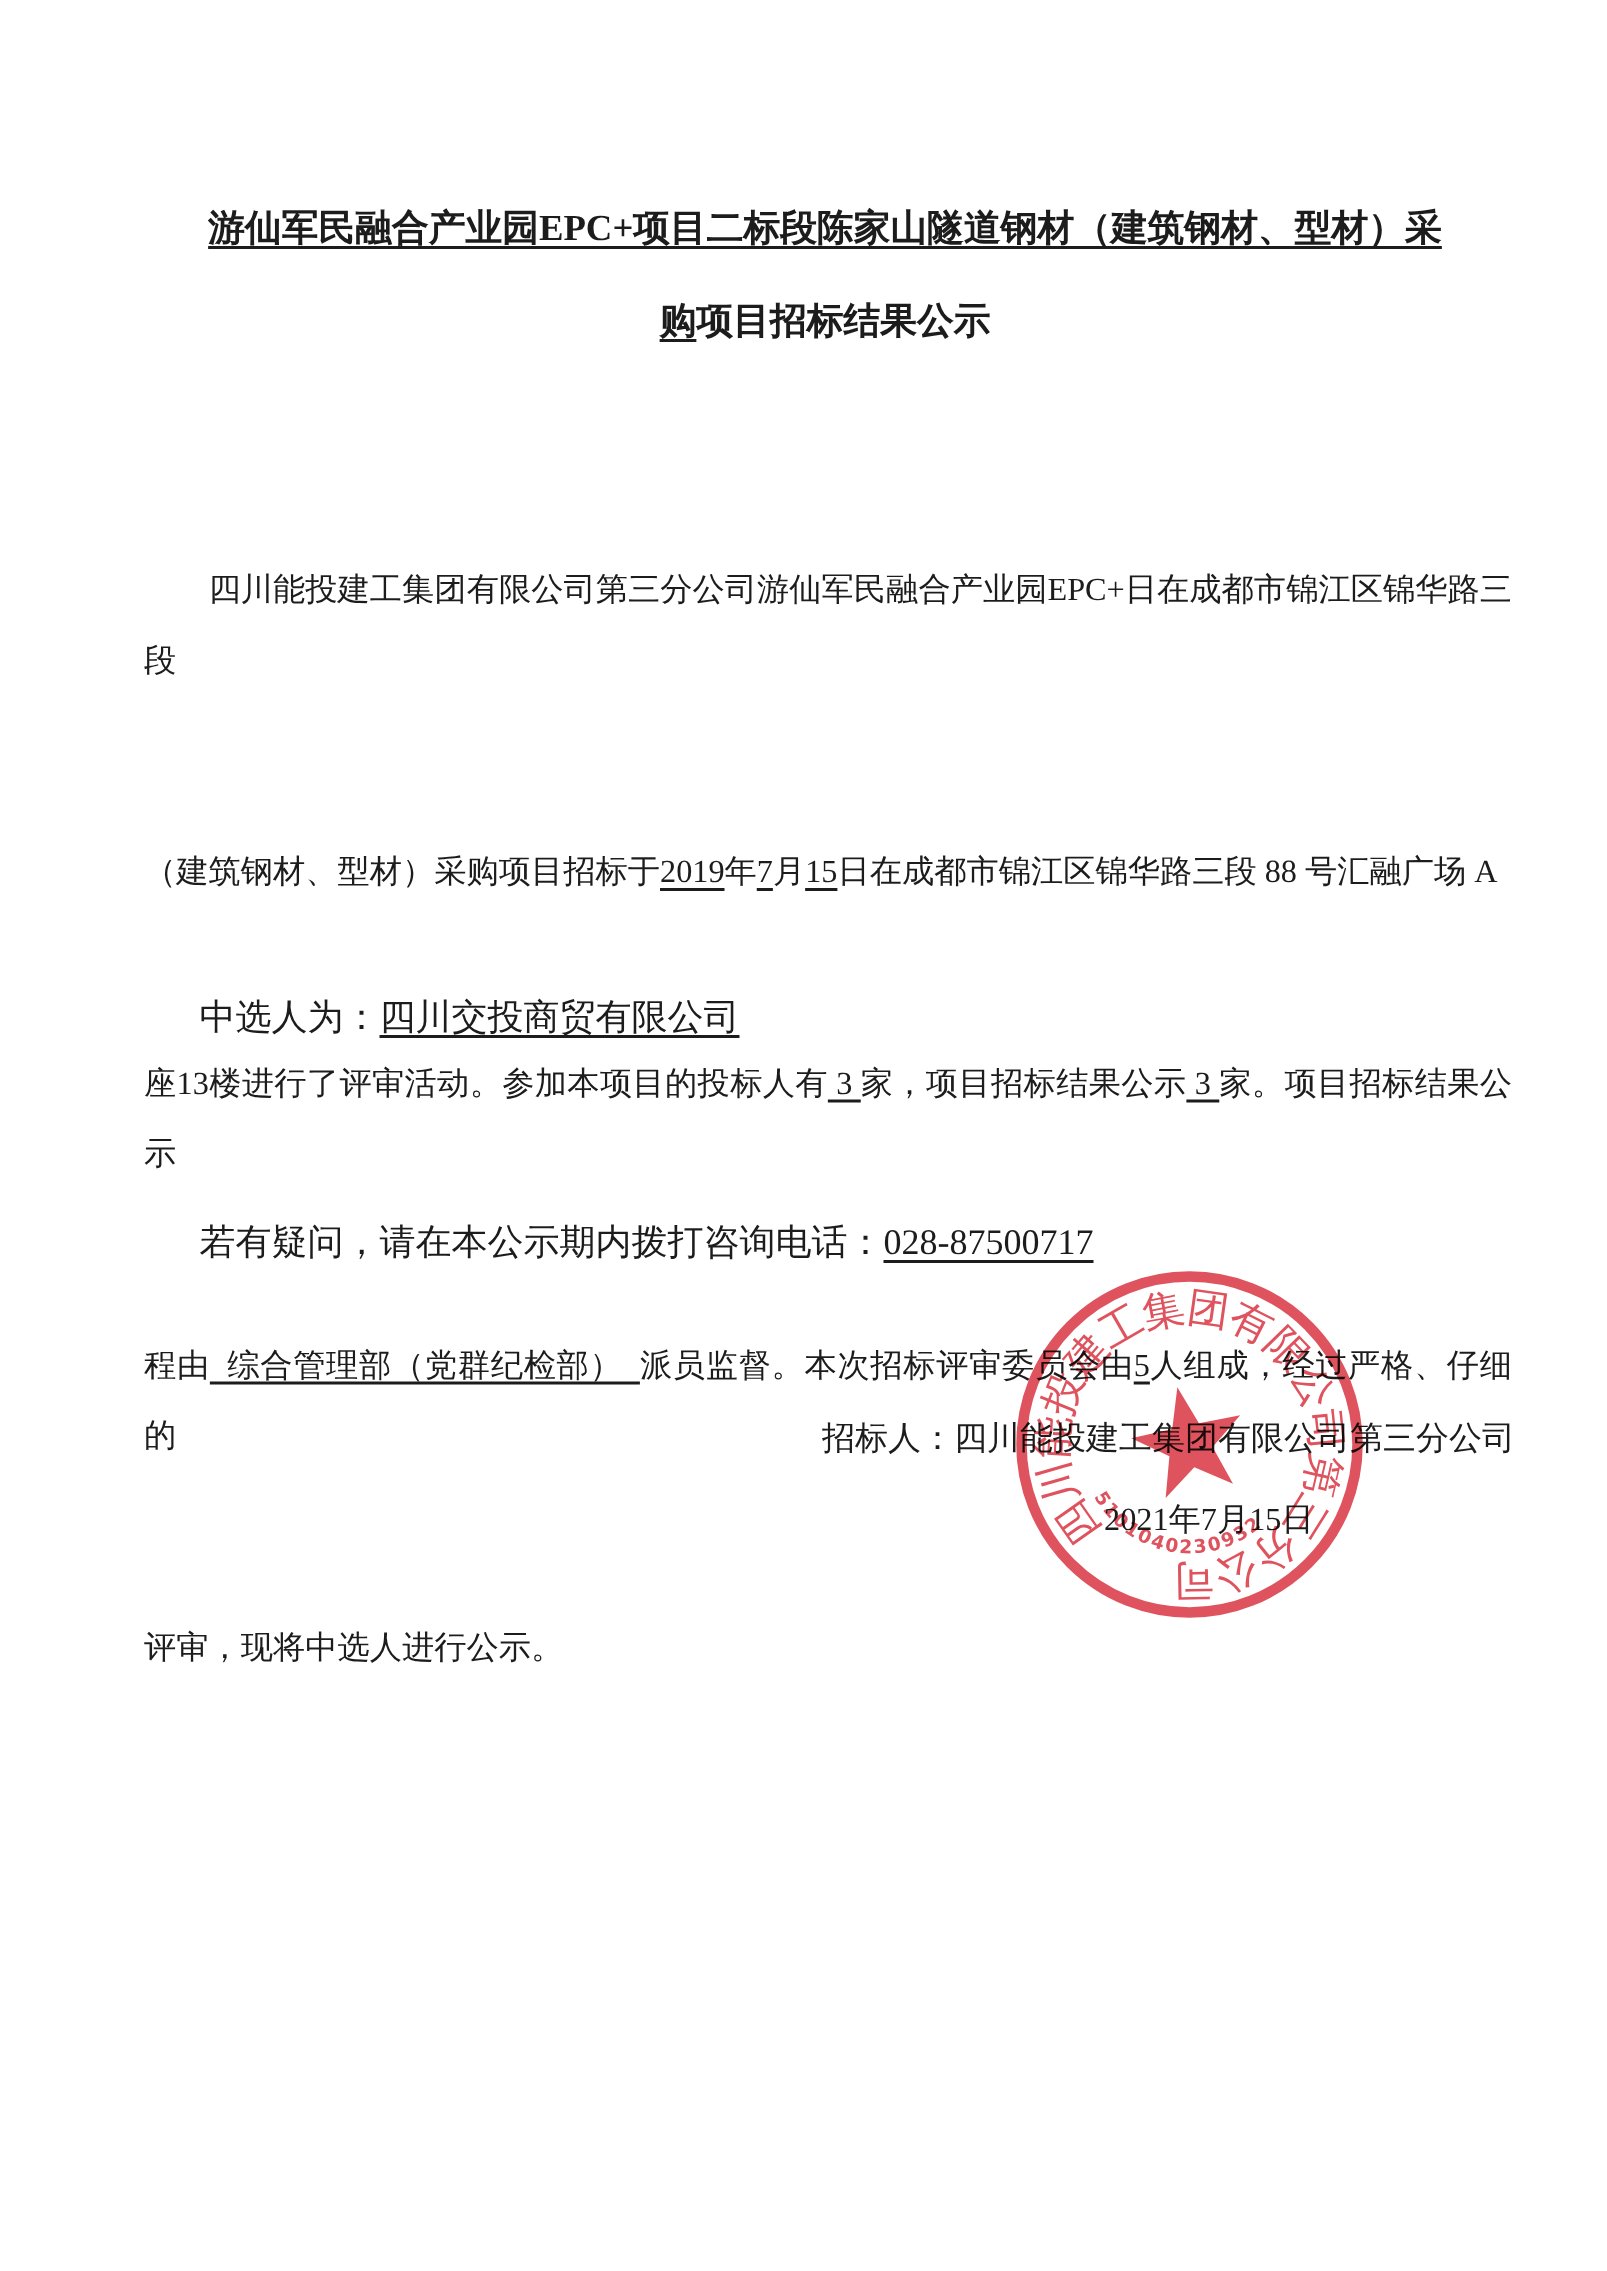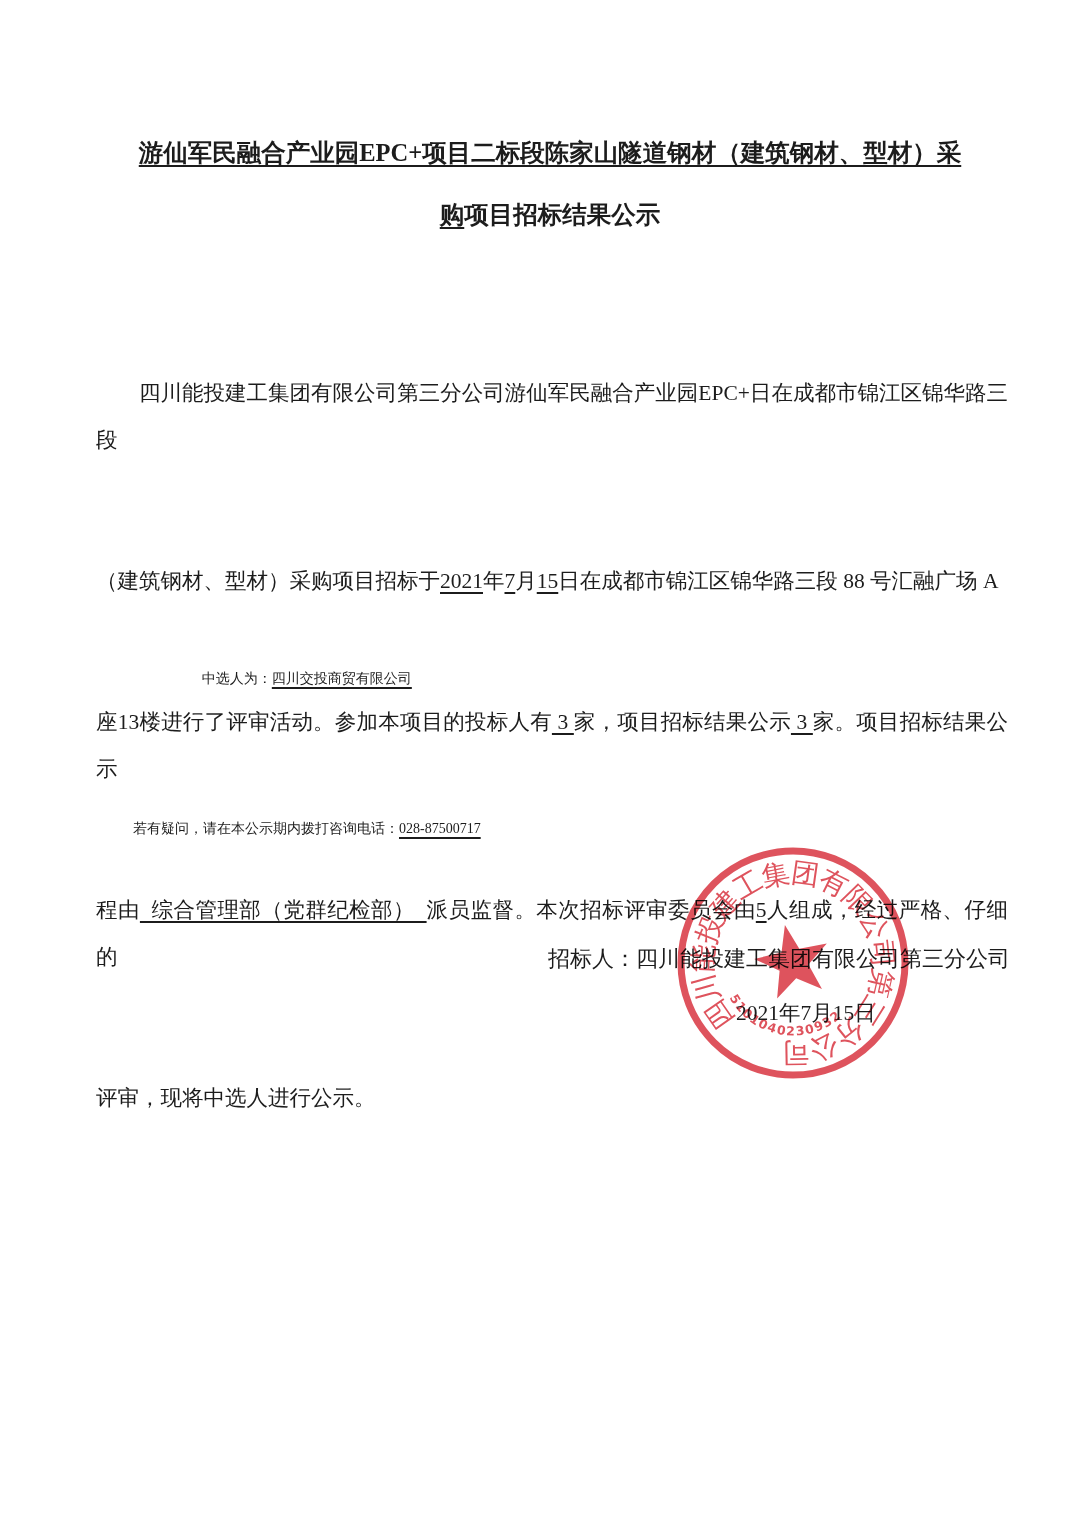--- a/index.html
+++ b/index.html
@@ -15,21 +15,21 @@
   }
   .body-par {
     position:absolute; left:96px; right:63px; top:276px;
     font-size:21.5px; line-height:47px; white-space:pre-wrap;
     text-align:justify;
   }
   .body-line { min-height:47px; }
   .indent { text-indent:43px; }
   .info-block {
     position:absolute; left:133px; top:554px;
-    font-size:14px; line-height:50px; white-space:pre-wrap;text-align:center;
+    font-size:24px; line-height:50px; white-space:pre-wrap;
   }
   .issuer-line {
     position:absolute; left:548px; top:944px;
     font-size:22px; line-height:30px; white-space:pre-wrap;
   }
   .date-line {
     position:absolute; left:736px; top:998px;
     font-size:21.5px; line-height:30px; white-space:pre-wrap;
   }
   .seal {
@@ -44,21 +44,21 @@
 
 <div class="page">
 
   <div class="title">
     <div class="title-line"><span class="u">游仙军民融合产业园EPC+项目二标段陈家山隧道钢材（建筑钢材、型材）采</span></div>
     <div class="title-line"><span class="u">购</span><span>项目招标结果公示</span></div>
   </div>
 
   <div class="body-par">
     <div class="body-line indent"><span>四川能投建工集团有限公司第三分公司游仙军民融合产业园EPC+日在成都市锦江区锦华路三段</span></div>
-    <div class="body-line"><span>（建筑钢材、型材）采购项目招标于</span><span class="u">2021</span><span>年</span><span class="u">7</span><span>月</span><span class="u">15</span><span>日在成都市锦江区锦华路三段 88 号汇融广场 A</span></div>
+    <div class="body-line"><span>（建筑钢材、型材）采购项目招标于</span><span class="u">2019</span><span>年</span><span class="u">7</span><span>月</span><span class="u">15</span><span>日在成都市锦江区锦华路三段 88 号汇融广场 A</span></div>
     <div class="body-line"><span>座13楼进行了评审活动。参加本项目的投标人有</span><span class="u"> 3 </span><span>家，项目招标结果公示</span><span class="u"> 3 </span><span>家。项目招标结果公示</span></div>
     <div class="body-line"><span>程由</span><span class="u">  综合管理部（党群纪检部）  </span><span>派员监督。本次招标评审委员会由</span><span class="u">5</span><span>人组成，经过严格、仔细的</span></div>
     <div class="body-line"><span>评审，现将中选人进行公示。</span></div>
   </div>
 
   <div class="info-block">
     <div class="info-line"><span>中选人为：</span><span class="u">四川交投商贸有限公司</span></div>
     <div class="info-line"><span>若有疑问，请在本公示期内拨打咨询电话：</span><span class="u">028-87500717</span></div>
   </div>
 

